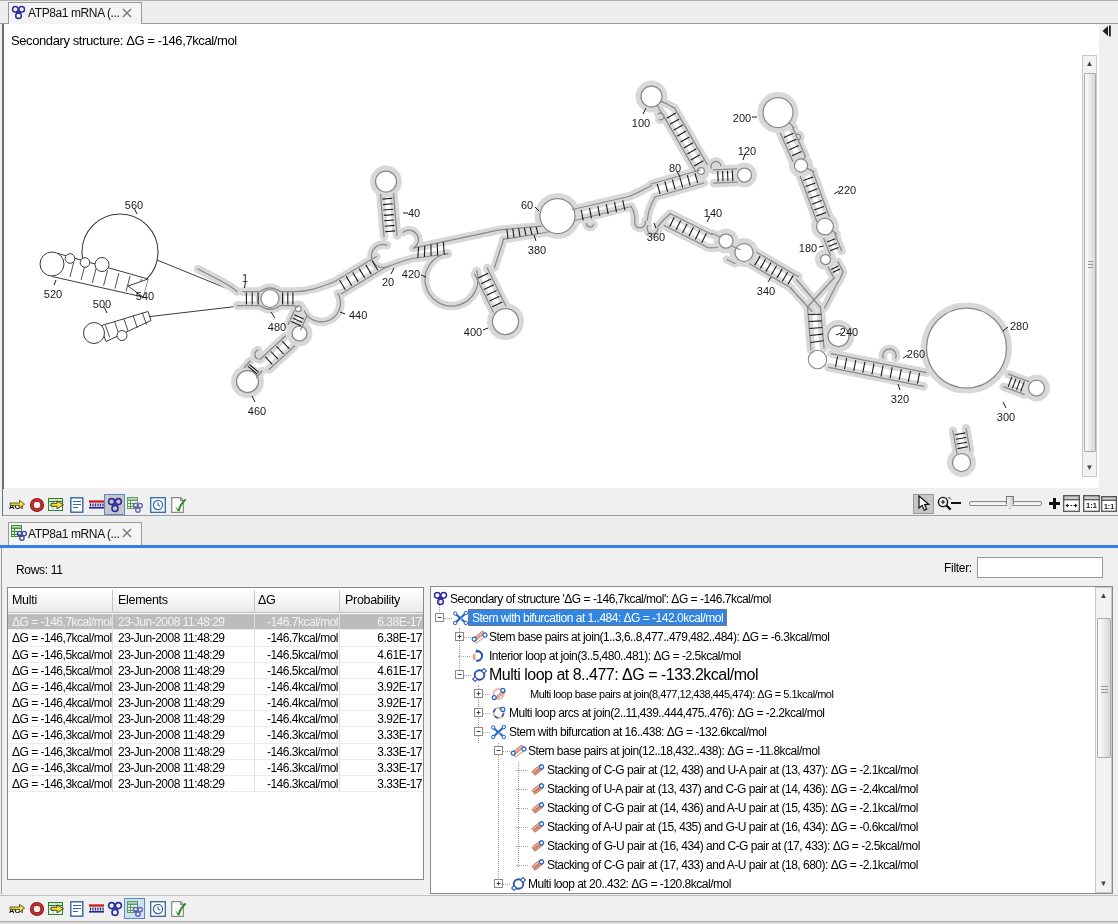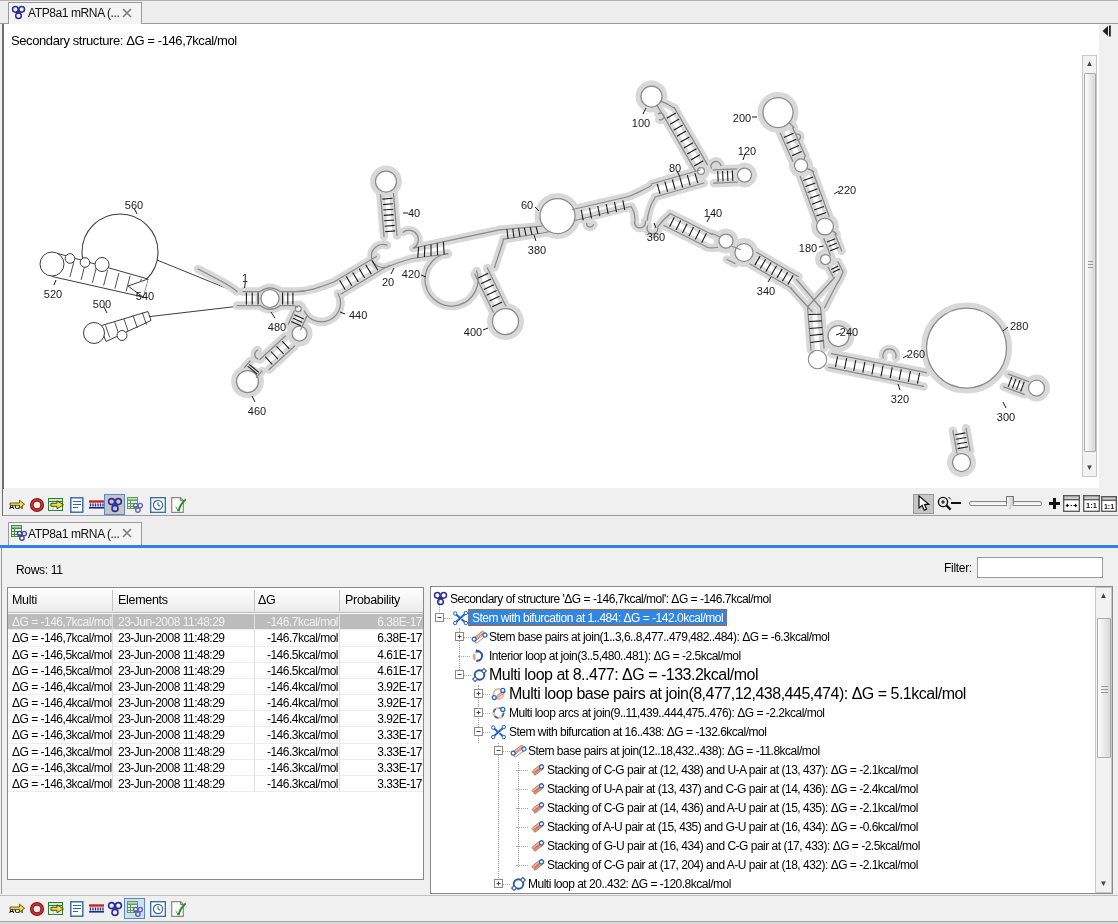--- a/index.html
+++ b/index.html
@@ -305,28 +305,28 @@
 <rect x="11.2" y="2.2" width="3.4" height="3.4" fill="#fff" stroke="#2b56b0" stroke-width="1.1" transform="rotate(45 12.9 3.9)"></rect>
 <rect x="2.4" y="10.4" width="3.4" height="3.4" fill="#fff" stroke="#2b56b0" stroke-width="1.1" transform="rotate(45 4.1 12.1)"></rect>
 </svg><div style="position:absolute;left:489px;top:666.5px;height:16px;line-height:16px;color:#000;font-size:16px;letter-spacing:-0.5px;white-space:nowrap">Multi loop at 8..477: ΔG = -133.2kcal/mol</div><svg style="position:absolute;left:474px;top:688.5px" width="9" height="9" viewBox="0 0 9 9">
 <rect x="0.5" y="0.5" width="8" height="8" fill="#fff" stroke="#8a8a8a"></rect>
     <path d="M2.5,4.5 H6.5 M4.5,2.5 V6.5" stroke="#444" stroke-width="1"></path>
   </svg><div style="position:absolute;left:483px;top:693.5px;width:7px;border-top:1px dotted #a8a8a8"></div><svg style="position:absolute;left:490px;top:685.5px" width="17" height="16" viewBox="0 0 17 16">
 <circle cx="8.5" cy="8" r="5" fill="none" stroke="#f0b5a0" stroke-width="2.0"></circle>
 <rect x="6" y="6.8" width="10" height="2.4" rx="1.2" fill="#f0b5a0" stroke="#c07860" stroke-width="0.7" transform="rotate(-38 11 8)"></rect>
 <circle cx="12.8" cy="4.4" r="2" fill="#fff" stroke="#1f62c8" stroke-width="1.2"></circle>
 <circle cx="4.2" cy="11.6" r="2" fill="#fff" stroke="#1f62c8" stroke-width="1.2"></circle>
-</svg><div style="position:absolute;left:509px;top:685.5px;height:16px;line-height:16px;color:#000;font-size:16px;letter-spacing:-0.5px;white-space:nowrap">Multi loop base pairs at join(8,477,12,438,445,474): ΔG = 5.1kcal/mol</div><svg style="position:absolute;left:474px;top:707.5px" width="9" height="9" viewBox="0 0 9 9">
+</svg><div style="position:absolute;left:530px;top:685.5px;height:16px;line-height:16px;color:#000;font-size:11px;letter-spacing:-0.5px;white-space:nowrap">Multi loop base pairs at join(8,477,12,438,445,474): ΔG = 5.1kcal/mol</div><svg style="position:absolute;left:474px;top:707.5px" width="9" height="9" viewBox="0 0 9 9">
 <rect x="0.5" y="0.5" width="8" height="8" fill="#fff" stroke="#8a8a8a"></rect>
     <path d="M2.5,4.5 H6.5 M4.5,2.5 V6.5" stroke="#444" stroke-width="1"></path>
   </svg><div style="position:absolute;left:483px;top:712.5px;width:7px;border-top:1px dotted #a8a8a8"></div><svg style="position:absolute;left:490px;top:704.5px" width="17" height="16" viewBox="0 0 17 16">
 <circle cx="8.5" cy="8" r="5" fill="none" stroke="#f0b5a0" stroke-width="2.2"></circle>
 <circle cx="8.5" cy="8" r="5" fill="none" stroke="#1f62c8" stroke-width="1.6" stroke-dasharray="4 4"></circle>
 <circle cx="12.8" cy="4.4" r="2" fill="#fff" stroke="#1f62c8" stroke-width="1.2"></circle>
-</svg><div style="position:absolute;left:509px;top:704.5px;height:16px;line-height:16px;color:#000;font-size:12px;letter-spacing:-0.5px;white-space:nowrap">Multi loop arcs at join(9..11,439..444,475..476): ΔG = -2.2kcal/mol</div><svg style="position:absolute;left:474px;top:726.5px" width="9" height="9" viewBox="0 0 9 9">
+</svg><div style="position:absolute;left:509px;top:704.5px;height:16px;line-height:16px;color:#000;font-size:12px;letter-spacing:-0.5px;white-space:nowrap">Multi loop arcs at join(2..11,439..444,475..476): ΔG = -2.2kcal/mol</div><svg style="position:absolute;left:474px;top:726.5px" width="9" height="9" viewBox="0 0 9 9">
 <rect x="0.5" y="0.5" width="8" height="8" fill="#fff" stroke="#8a8a8a"></rect>
     <path d="M2.5,4.5 H6.5" stroke="#444" stroke-width="1"></path>
   </svg><div style="position:absolute;left:483px;top:731.5px;width:7px;border-top:1px dotted #a8a8a8"></div><svg style="position:absolute;left:490px;top:723.5px" width="17" height="16" viewBox="0 0 17 16">
 <g stroke="#1f62c8" stroke-width="2" fill="none">
       <path d="M3,13 L14,3 M3,3.5 L8,8 M14,13 L9.5,9.2"></path>
     </g>
 <g fill="#fff" stroke="#1f62c8" stroke-width="1">
       <circle cx="3.2" cy="13" r="1.7"></circle>
       <circle cx="13.8" cy="3" r="1.7"></circle>
       <circle cx="3.2" cy="3.5" r="1.7"></circle>
@@ -371,21 +371,21 @@
 <rect x="3" y="5.6" width="11" height="2.2" rx="1.1" fill="#f0b5a0" stroke="#b06850" stroke-width="0.8"></rect>
 <rect x="3" y="8.4" width="11" height="2.2" rx="1.1" fill="#e89078" stroke="#b06850" stroke-width="0.8"></rect>
 <circle cx="13.6" cy="8" r="2" fill="#fff" stroke="#1f62c8" stroke-width="1.2"></circle>
 </g>
   </svg><div style="position:absolute;left:547px;top:837.5px;height:16px;line-height:16px;color:#000;font-size:12px;letter-spacing:-0.5px;white-space:nowrap">Stacking of G-U pair at (16, 434) and C-G pair at (17, 433): ΔG = -2.5kcal/mol</div><div style="position:absolute;left:516px;top:864.5px;width:12px;border-top:1px dotted #a8a8a8"></div><svg style="position:absolute;left:529px;top:856.5px" width="17" height="16" viewBox="0 0 17 16">
 <g transform="rotate(-38 8.5 8)">
 <rect x="3" y="5.6" width="11" height="2.2" rx="1.1" fill="#f0b5a0" stroke="#b06850" stroke-width="0.8"></rect>
 <rect x="3" y="8.4" width="11" height="2.2" rx="1.1" fill="#e89078" stroke="#b06850" stroke-width="0.8"></rect>
 <circle cx="13.6" cy="8" r="2" fill="#fff" stroke="#1f62c8" stroke-width="1.2"></circle>
 </g>
-  </svg><div style="position:absolute;left:547px;top:856.5px;height:16px;line-height:16px;color:#000;font-size:12px;letter-spacing:-0.5px;white-space:nowrap">Stacking of C-G pair at (17, 204) and A-U pair at (18, 432): ΔG = -2.1kcal/mol</div><svg style="position:absolute;left:494px;top:878.5px" width="9" height="9" viewBox="0 0 9 9">
+  </svg><div style="position:absolute;left:547px;top:856.5px;height:16px;line-height:16px;color:#000;font-size:12px;letter-spacing:-0.5px;white-space:nowrap">Stacking of C-G pair at (17, 433) and A-U pair at (18, 680): ΔG = -2.1kcal/mol</div><svg style="position:absolute;left:494px;top:878.5px" width="9" height="9" viewBox="0 0 9 9">
 <rect x="0.5" y="0.5" width="8" height="8" fill="#fff" stroke="#8a8a8a"></rect>
     <path d="M2.5,4.5 H6.5 M4.5,2.5 V6.5" stroke="#444" stroke-width="1"></path>
   </svg><div style="position:absolute;left:503px;top:883.5px;width:7px;border-top:1px dotted #a8a8a8"></div><svg style="position:absolute;left:510px;top:875.5px" width="17" height="16" viewBox="0 0 17 16">
 <circle cx="8.5" cy="8" r="4.8" fill="none" stroke="#2b56b0" stroke-width="1.9"></circle>
 <rect x="11.2" y="2.2" width="3.4" height="3.4" fill="#fff" stroke="#2b56b0" stroke-width="1.1" transform="rotate(45 12.9 3.9)"></rect>
 <rect x="2.4" y="10.4" width="3.4" height="3.4" fill="#fff" stroke="#2b56b0" stroke-width="1.1" transform="rotate(45 4.1 12.1)"></rect>
 </svg><div style="position:absolute;left:528px;top:875.5px;height:16px;line-height:16px;color:#000;font-size:12px;letter-spacing:-0.5px;white-space:nowrap">Multi loop at 20..432: ΔG = -120.8kcal/mol</div><div style="position:absolute;left:1095px;top:587px;width:17px;height:306px;background:#f2f2f2;border:1px solid #c8c8c8;">
     <div style="position:absolute;left:1px;top:2px;width:13px;height:12px;text-align:center;font-size:8px;color:#444;line-height:12px">▲</div>
     <div style="position:absolute;left:1px;bottom:2px;width:13px;height:12px;text-align:center;font-size:8px;color:#444;line-height:12px">▼</div>
     <div style="position:absolute;left:0.5px;top:30px;width:14px;height:140px;background:linear-gradient(90deg,#fdfdfd,#d8d8d8);border:1px solid #aaa;border-radius:1px">

